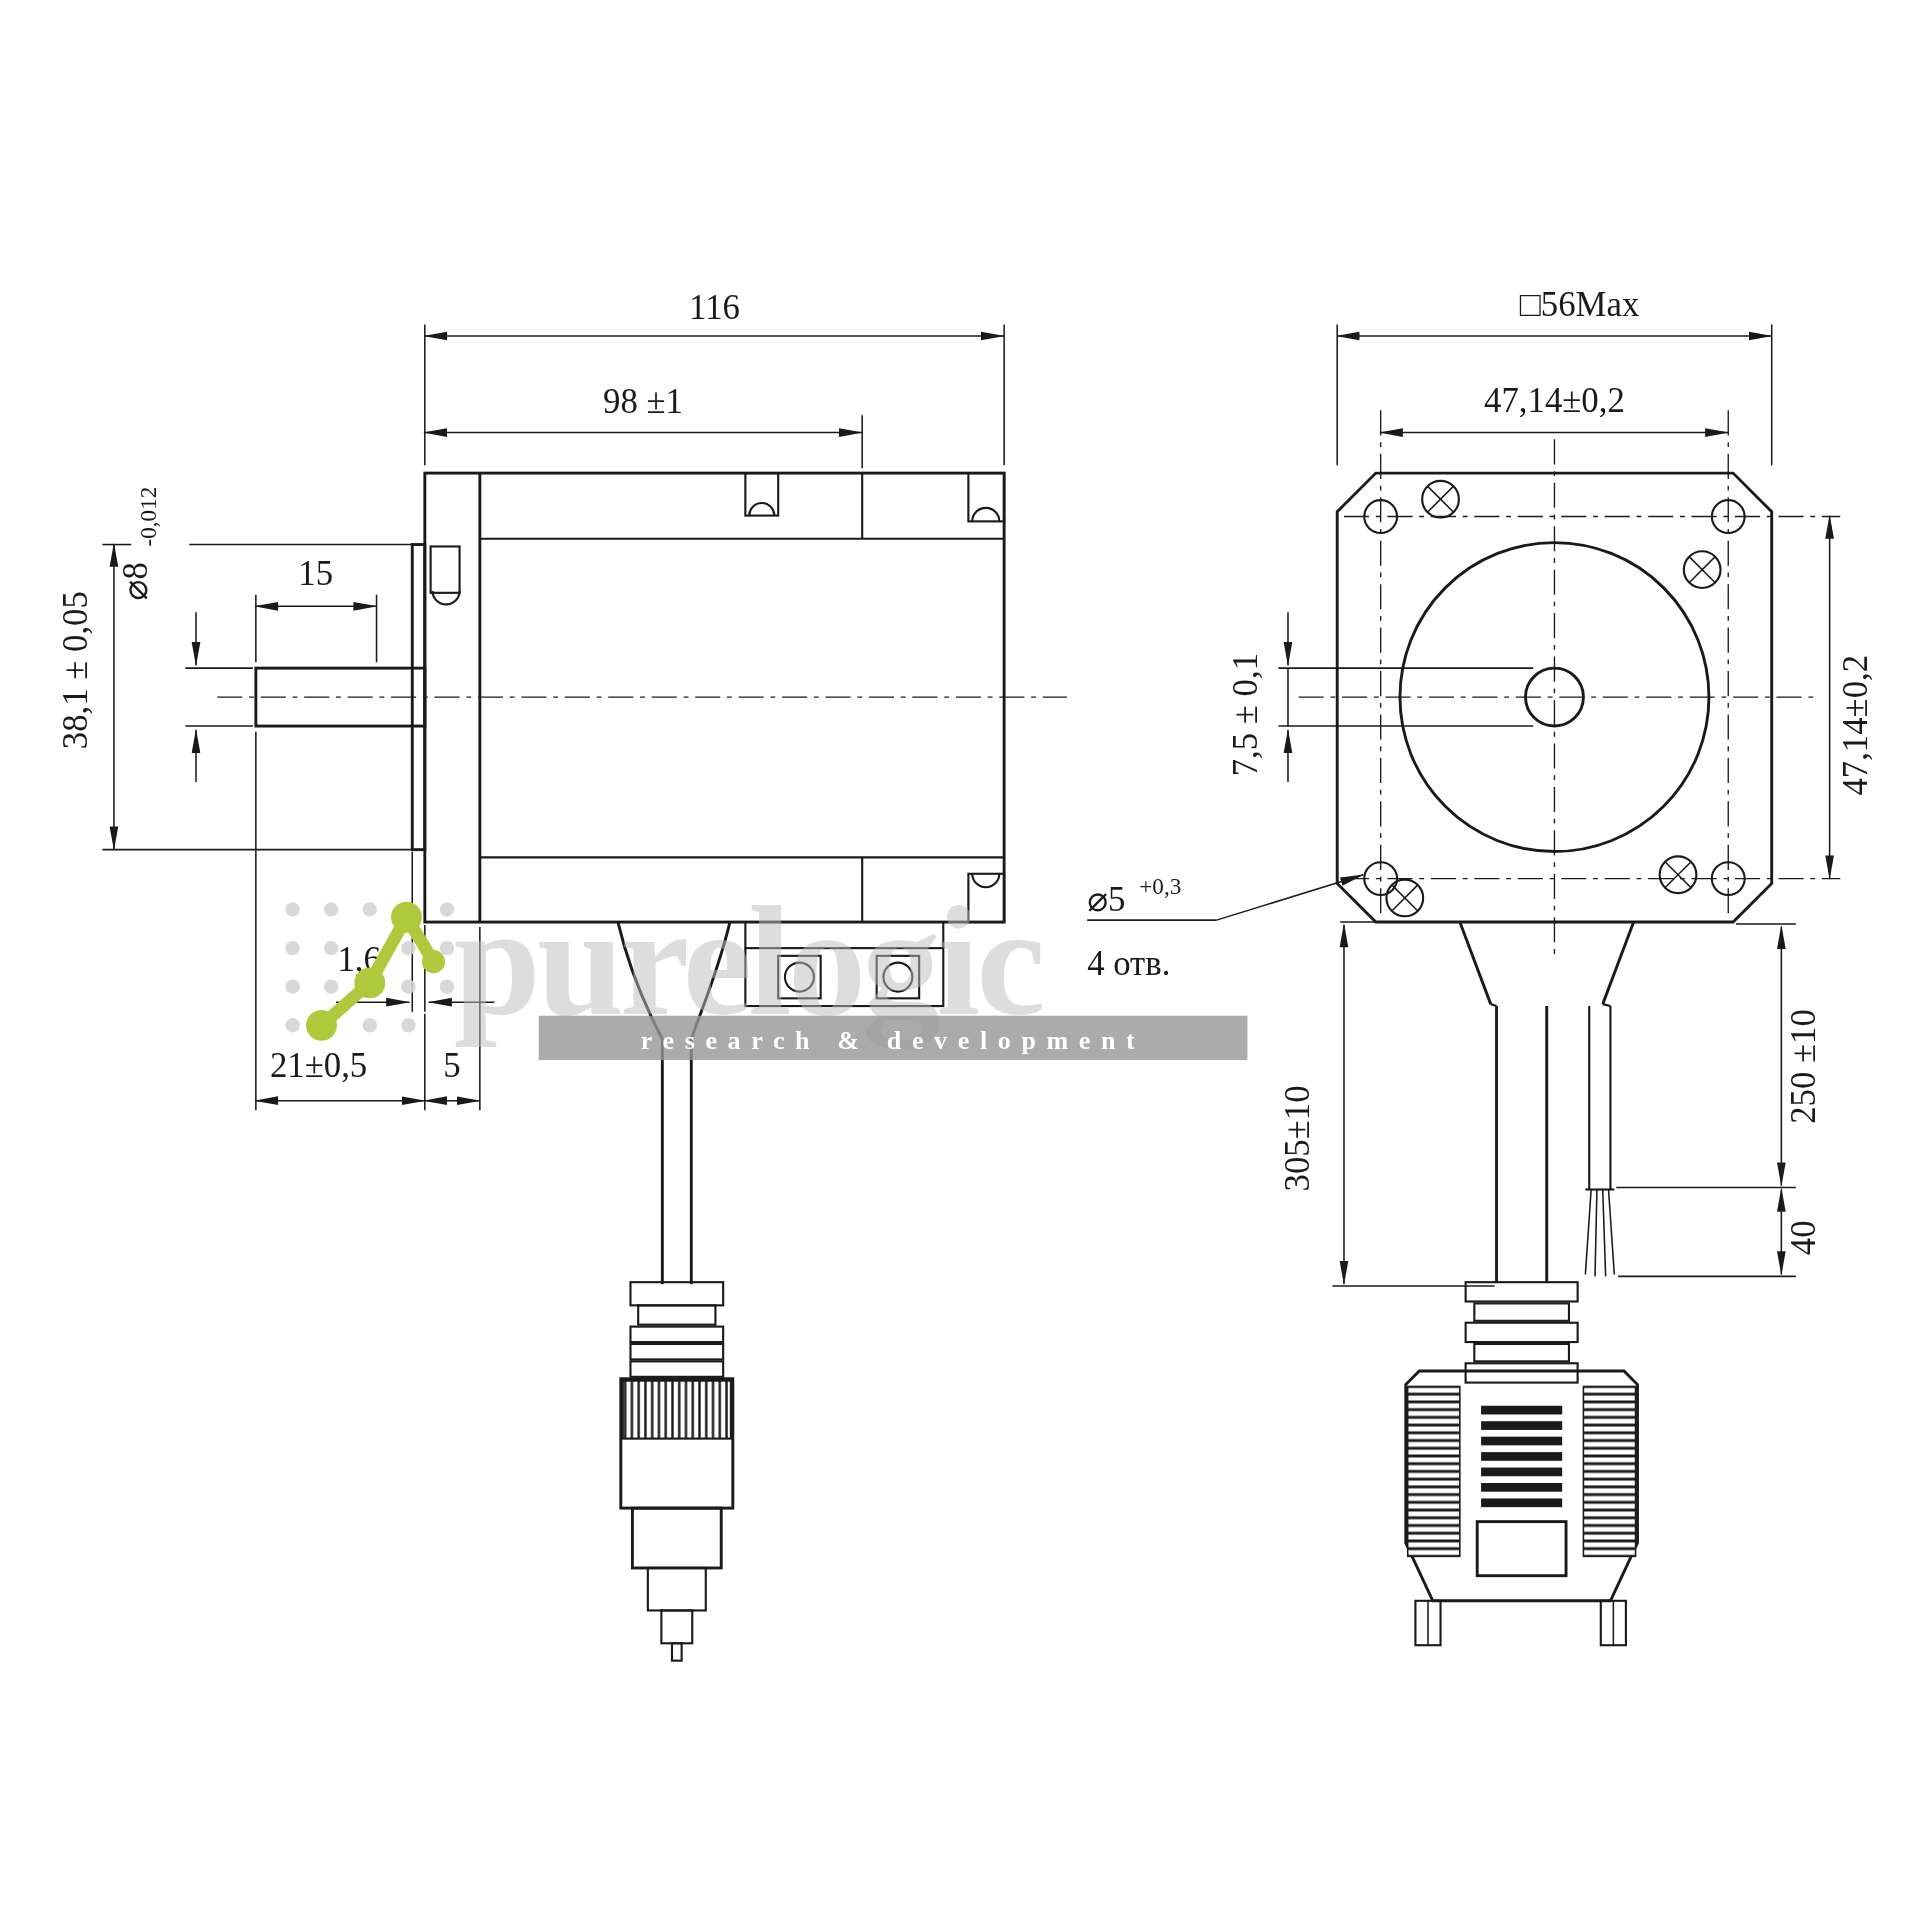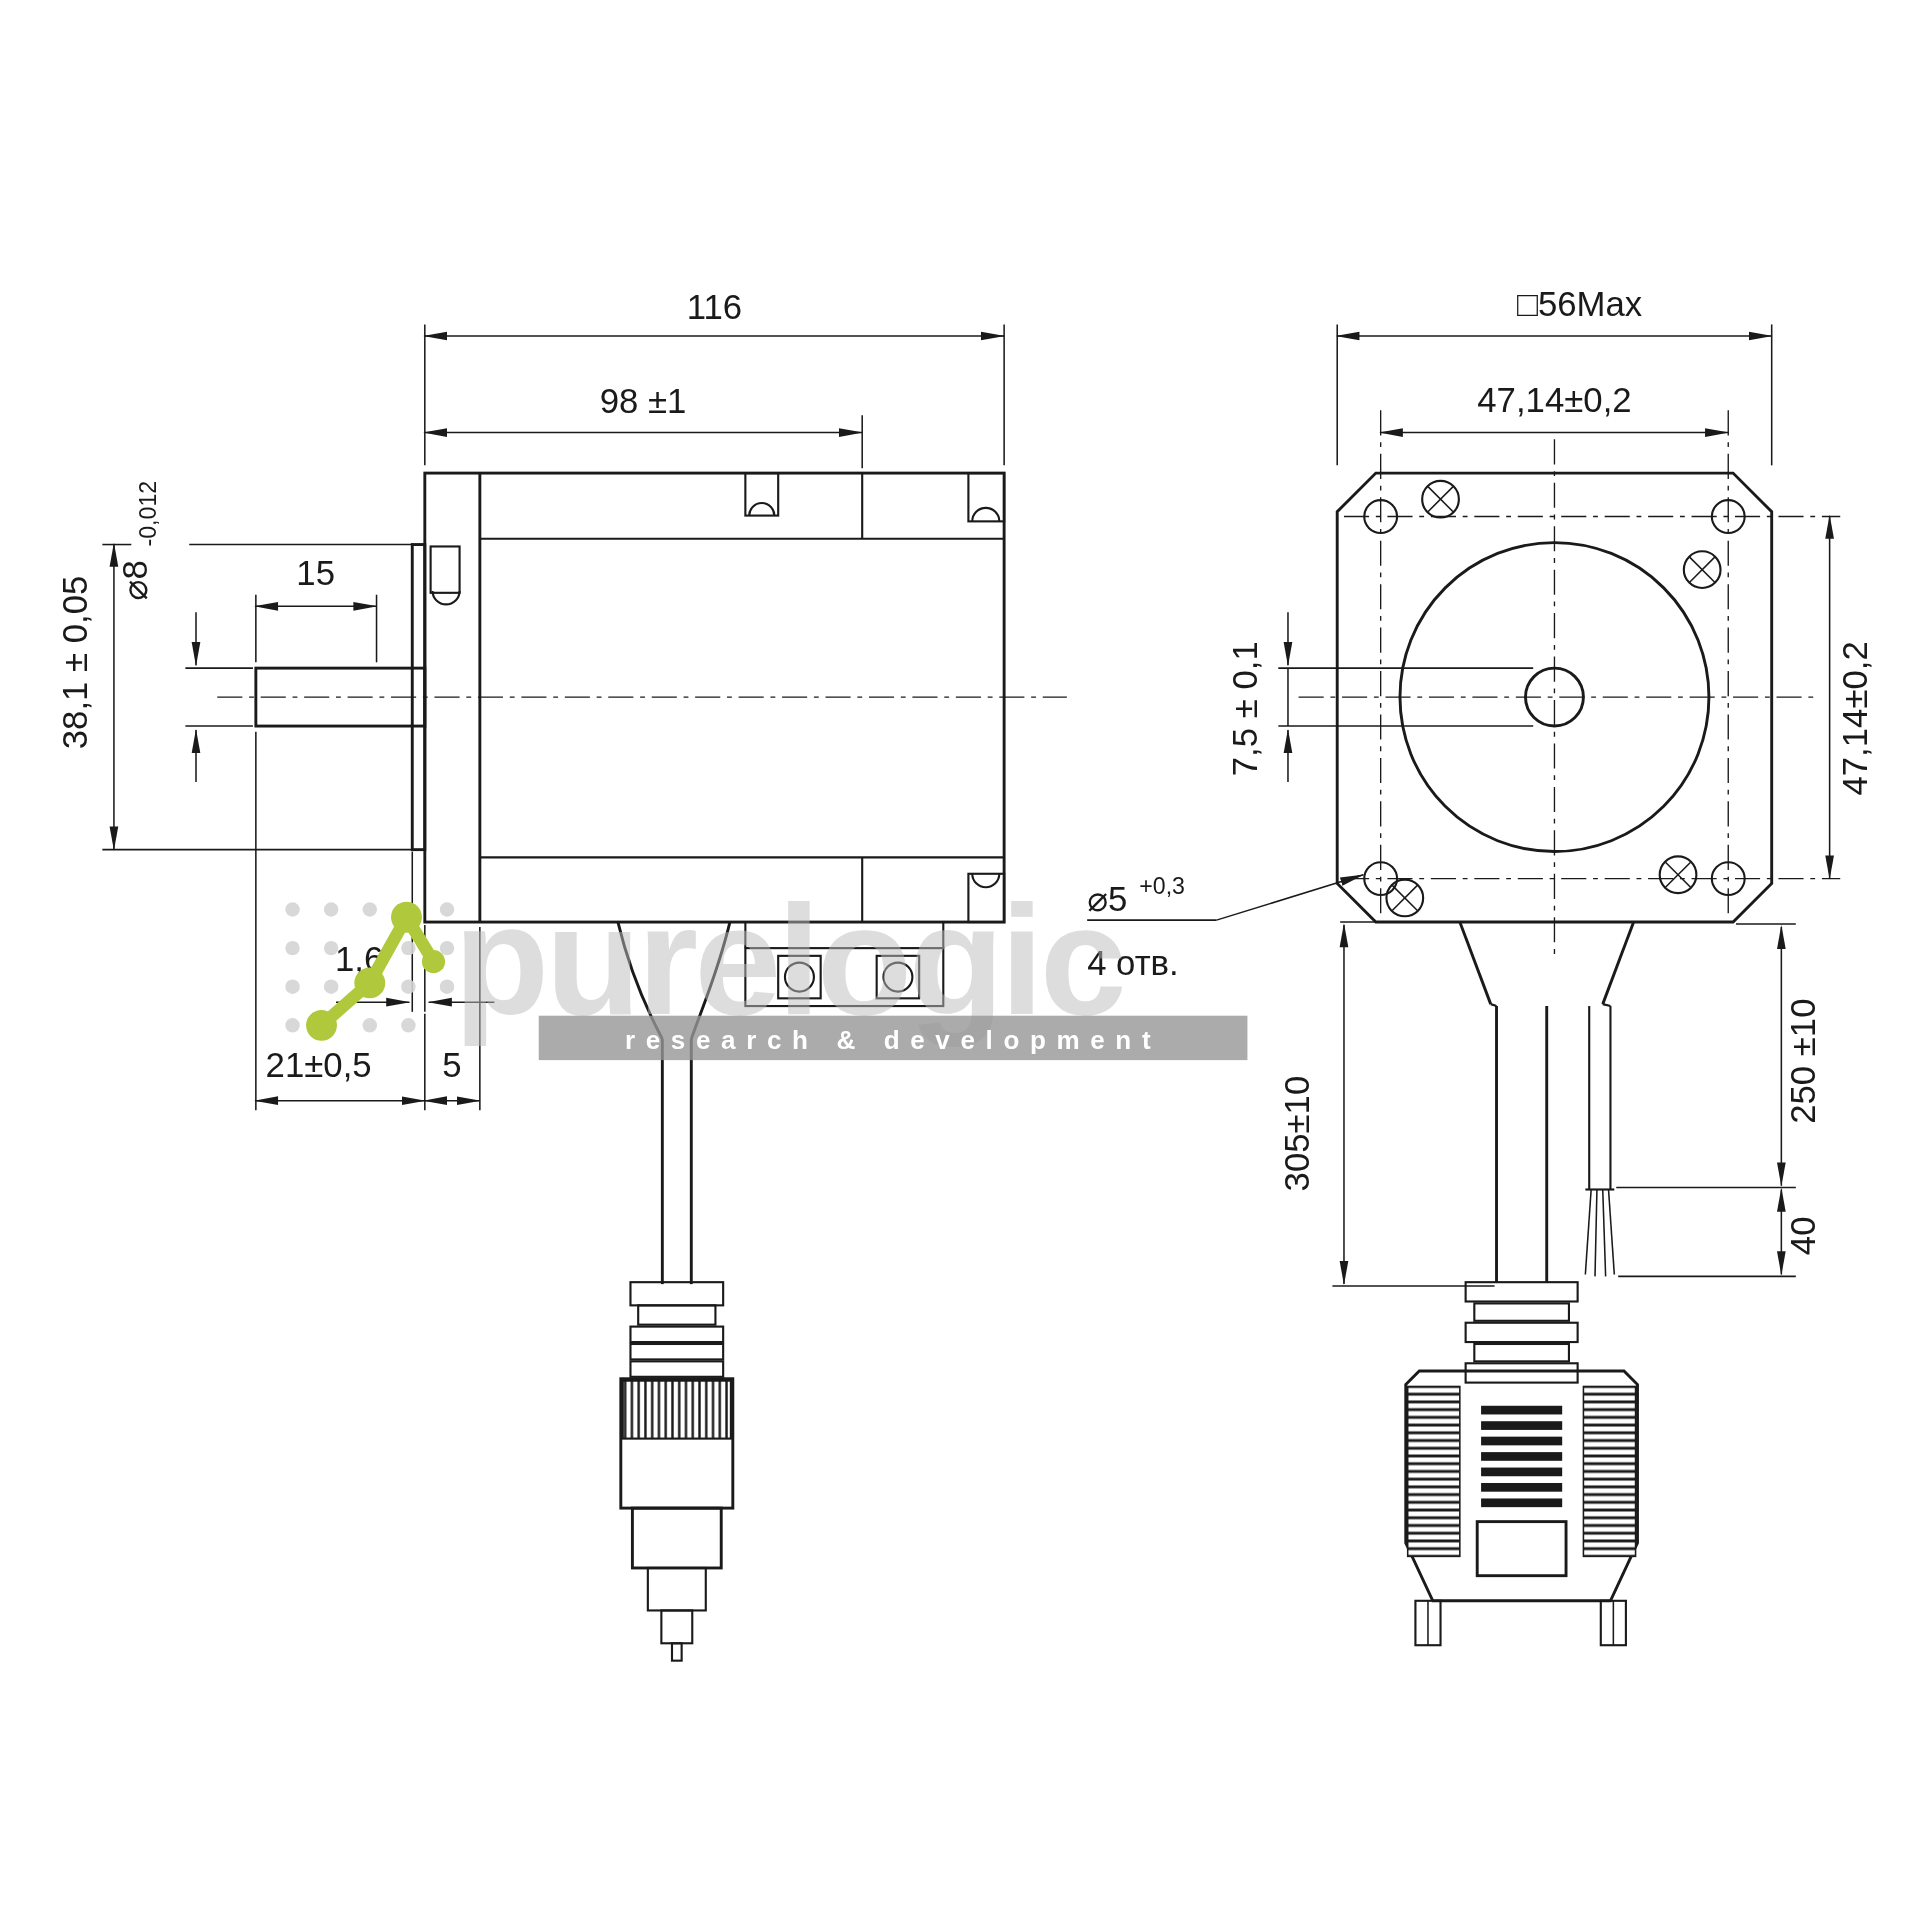--- a/index.html
+++ b/index.html
@@ -1,17 +1,17 @@
 <!DOCTYPE html>
 <html><head>
 <meta charset="utf-8">
 <style>
   html,body{margin:0;padding:0;background:#fff;}
   .wrap{position:relative;width:1931px;height:1931px;background:#fff;
-        font-family:Liberation Sans, sans-serif;overflow:hidden;}
+        font-family:Liberation Serif, serif;overflow:hidden;}
   svg{position:absolute;left:0;top:0;}
   .ol{fill:none;stroke:#1a1a1a;stroke-width:3;}
   .o2{fill:none;stroke:#1a1a1a;stroke-width:2.2;}
   .thin{fill:none;stroke:#1a1a1a;stroke-width:1.6;}
   .cl{fill:none;stroke:#1a1a1a;stroke-width:1.4;stroke-dasharray:26 7 5 7;}
   .txt{font-size:36px;fill:#1a1a1a;}
   .sm{font-size:24px;fill:#1a1a1a;}
   .mid{text-anchor:middle;}
   .dark{fill:#1a1a1a;stroke:none;}
   .wm-big{font-size:162px;font-weight:bold;letter-spacing:-4px;fill:#bdbdbd;opacity:.5;}

